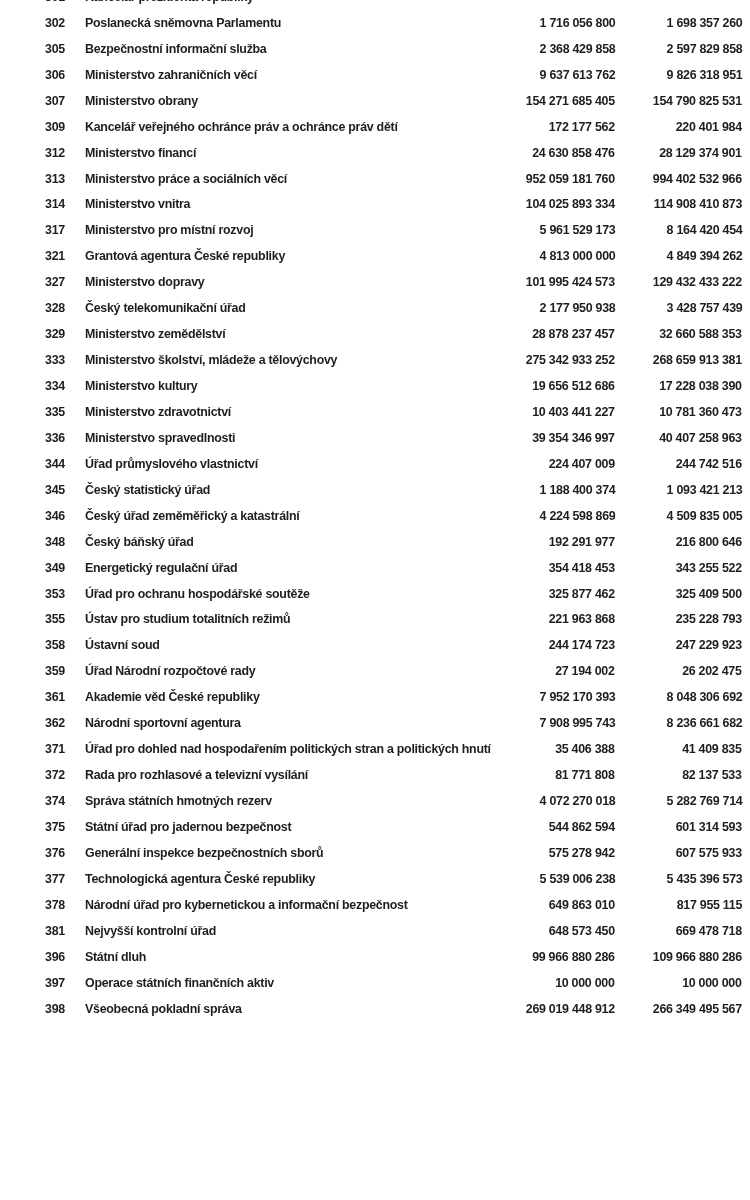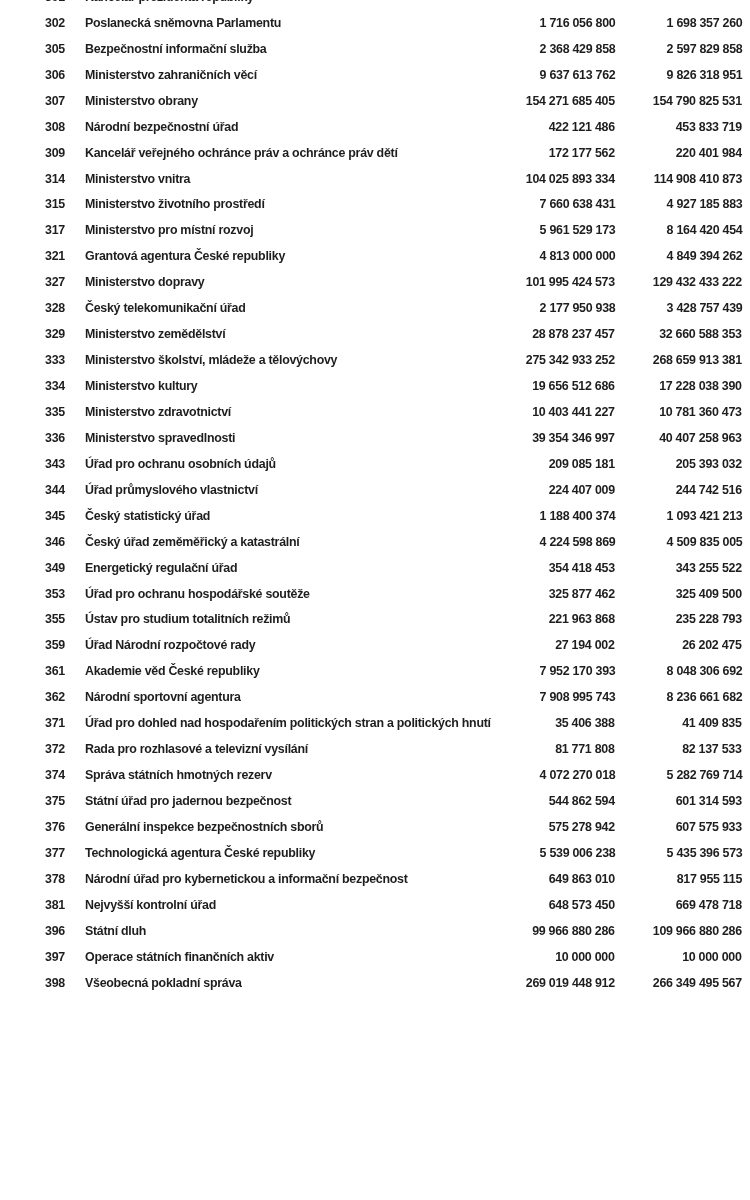--- a/index.html
+++ b/index.html
@@ -95,49 +95,49 @@
     <span class="cell a2">9 826 318 951</span>
   </div>
 
   <div class="row">
     <span class="cell code">307</span>
     <span class="cell name">Ministerstvo obrany</span>
     <span class="cell a1">154 271 685 405</span>
     <span class="cell a2">154 790 825 531</span>
   </div>
 
-  <div class="row">
-    <span class="cell code">308</span>
-    <span class="cell name">Národní bezpečnostní úřad</span>
-    <span class="cell a1">422 121 486</span>
-    <span class="cell a2">453 833 719</span>
-  </div>
 
   <div class="row">
     <span class="cell code">309</span>
     <span class="cell name">Kancelář veřejného ochránce práv a ochránce práv dětí</span>
     <span class="cell a1">172 177 562</span>
     <span class="cell a2">220 401 984</span>
   </div>
 
-
+  <div class="row">
+    <span class="cell code">312</span>
+    <span class="cell name">Ministerstvo financí</span>
+    <span class="cell a1">24 630 858 476</span>
+    <span class="cell a2">28 129 374 901</span>
+  </div>
+
+  <div class="row">
+    <span class="cell code">313</span>
+    <span class="cell name">Ministerstvo práce a sociálních věcí</span>
+    <span class="cell a1">952 059 181 760</span>
+    <span class="cell a2">994 402 532 966</span>
+  </div>
 
   <div class="row">
     <span class="cell code">314</span>
     <span class="cell name">Ministerstvo vnitra</span>
     <span class="cell a1">104 025 893 334</span>
     <span class="cell a2">114 908 410 873</span>
   </div>
 
-  <div class="row">
-    <span class="cell code">315</span>
-    <span class="cell name">Ministerstvo životního prostředí</span>
-    <span class="cell a1">7 660 638 431</span>
-    <span class="cell a2">4 927 185 883</span>
-  </div>
 
   <div class="row">
     <span class="cell code">317</span>
     <span class="cell name">Ministerstvo pro místní rozvoj</span>
     <span class="cell a1">5 961 529 173</span>
     <span class="cell a2">8 164 420 454</span>
   </div>
 
   <div class="row">
     <span class="cell code">321</span>
@@ -189,26 +189,20 @@
     <span class="cell a2">10 781 360 473</span>
   </div>
 
   <div class="row">
     <span class="cell code">336</span>
     <span class="cell name">Ministerstvo spravedlnosti</span>
     <span class="cell a1">39 354 346 997</span>
     <span class="cell a2">40 407 258 963</span>
   </div>
 
-  <div class="row">
-    <span class="cell code">343</span>
-    <span class="cell name">Úřad pro ochranu osobních údajů</span>
-    <span class="cell a1">209 085 181</span>
-    <span class="cell a2">205 393 032</span>
-  </div>
 
   <div class="row">
     <span class="cell code">344</span>
     <span class="cell name">Úřad průmyslového vlastnictví</span>
     <span class="cell a1">224 407 009</span>
     <span class="cell a2">244 742 516</span>
   </div>
 
   <div class="row">
     <span class="cell code">345</span>
@@ -217,20 +211,26 @@
     <span class="cell a2">1 093 421 213</span>
   </div>
 
   <div class="row">
     <span class="cell code">346</span>
     <span class="cell name">Český úřad zeměměřický a katastrální</span>
     <span class="cell a1">4 224 598 869</span>
     <span class="cell a2">4 509 835 005</span>
   </div>
 
+  <div class="row">
+    <span class="cell code">348</span>
+    <span class="cell name">Český báňský úřad</span>
+    <span class="cell a1">192 291 977</span>
+    <span class="cell a2">216 800 646</span>
+  </div>
 
   <div class="row">
     <span class="cell code">349</span>
     <span class="cell name">Energetický regulační úřad</span>
     <span class="cell a1">354 418 453</span>
     <span class="cell a2">343 255 522</span>
   </div>
 
   <div class="row">
     <span class="cell code">353</span>
@@ -239,20 +239,26 @@
     <span class="cell a2">325 409 500</span>
   </div>
 
   <div class="row">
     <span class="cell code">355</span>
     <span class="cell name">Ústav pro studium totalitních režimů</span>
     <span class="cell a1">221 963 868</span>
     <span class="cell a2">235 228 793</span>
   </div>
 
+  <div class="row">
+    <span class="cell code">358</span>
+    <span class="cell name">Ústavní soud</span>
+    <span class="cell a1">244 174 723</span>
+    <span class="cell a2">247 229 923</span>
+  </div>
 
   <div class="row">
     <span class="cell code">359</span>
     <span class="cell name">Úřad Národní rozpočtové rady</span>
     <span class="cell a1">27 194 002</span>
     <span class="cell a2">26 202 475</span>
   </div>
 
   <div class="row">
     <span class="cell code">361</span>

